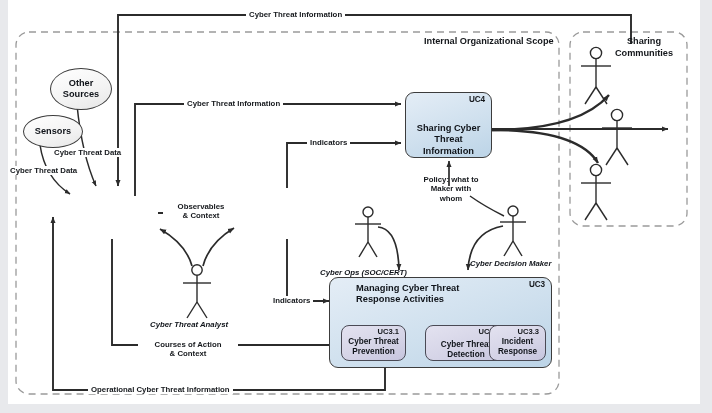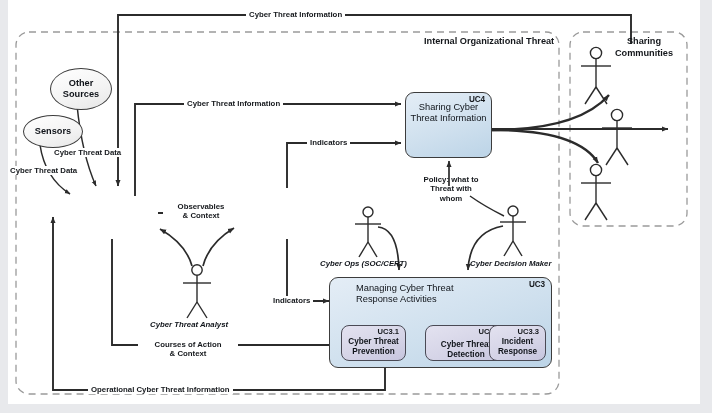--- a/index.html
+++ b/index.html
@@ -44,31 +44,31 @@
     position: absolute;
     top: 2px;
     right: 6px;
     font-size: 8.2px;
     font-weight: bold;
     color: #15181c;
     letter-spacing: -0.1px;
   }
   .uc-title {
     font-size: 9.3px;
-    font-weight: normal;
+    font-weight: bold;
     color: #10141a;
     text-align: center;
     line-height: 11.4px;
     width: 100%;
     box-sizing: border-box;
     padding: 0 3px;
   }
   .uc-box.center-ttl {
     display: flex;
-    align-items: flex-start;
+    align-items: flex-end;
     justify-content: center;
   }
   .sub-box {
     position: absolute;
     border: 1.4px solid #4a4a55;
     border-radius: 8px;
     background: linear-gradient(160deg, #e3e2f0 0%, #d4d3e6 60%, #c6c5de 100%);
     box-sizing: border-box;
     display: flex;
     align-items: center;
@@ -236,21 +236,21 @@
       <circle cx="596" cy="170" r="5.6" fill="#ffffff" stroke="#2b2b2b" stroke-width="1.4"></circle>
       <line x1="596" y1="175.6" x2="596" y2="203" stroke="#2b2b2b" stroke-width="1.4"></line>
       <line x1="581" y1="183" x2="611" y2="183" stroke="#2b2b2b" stroke-width="1.4"></line>
       <line x1="596" y1="203" x2="585" y2="220" stroke="#2b2b2b" stroke-width="1.4"></line>
       <line x1="596" y1="203" x2="607" y2="220" stroke="#2b2b2b" stroke-width="1.4"></line>
     </g>
 
     <path d="M472,348 L489,348" fill="none" stroke="#2b2b2b" stroke-width="1.7" marker-end="url(#arrow)"></path>
   </svg>
 
-  <div class="scope-label" style="left:424px; top:36px;">Internal Organizational Threat</div>
+  <div class="scope-label" style="left:424px; top:36px;">Internal Organizational Scope</div>
   <div class="scope-label two" style="left:596px; top:36px; width:96px;">
     <span>Sharing</span><br>
     <span>Communities</span>
   </div>
 
   <div class="ellipse" style="left:50px; top:68px; width:62px; height:42px;">
     <div class="ellipse-label">
       <span>Other Sources</span>
     </div>
   </div>
@@ -302,23 +302,23 @@
 
   <div class="flow-label two" style="left:138px; top:340px; width:96px; padding:0 2px;">
     <span>Courses of Action</span><br>
     <span>&amp; Context</span>
   </div>
 
   <div class="flow-label" style="left:88px; top:385px; padding:0 3px;">Operational Cyber Threat Information</div>
 
   <div class="flow-label two" style="left:419px; top:168px; width:60px; padding:0 2px; background:transparent;margin-top:7px;">
     <span>Policy: what to</span><br>
-    <span>Threat with</span><br>
+    <span>Maker with</span><br>
     <span>whom</span>
   </div>
 
   <div class="actor-label" style="left:150px; top:320px;">Cyber Threat Analyst</div>
 
-  <div class="actor-label" style="left:320px; top:259px;text-align:right;">Cyber Ops (SOC/CERT)</div>
+  <div class="actor-label" style="left:320px; top:268px;text-align:right;">Cyber Ops (SOC/CERT)</div>
 
   <div class="actor-label" style="left:470px; top:259px;">Cyber Decision Maker</div>
 
 </div>
 
 </body></html>

